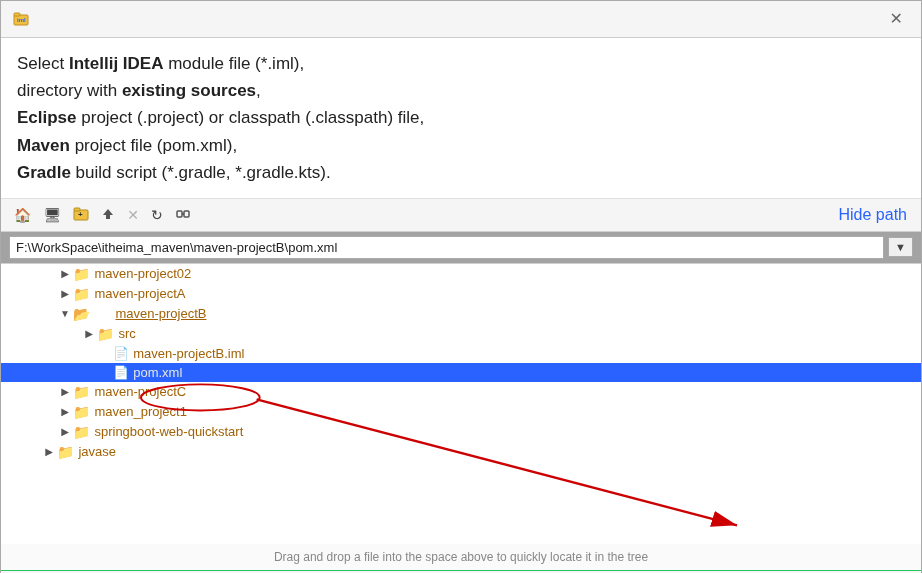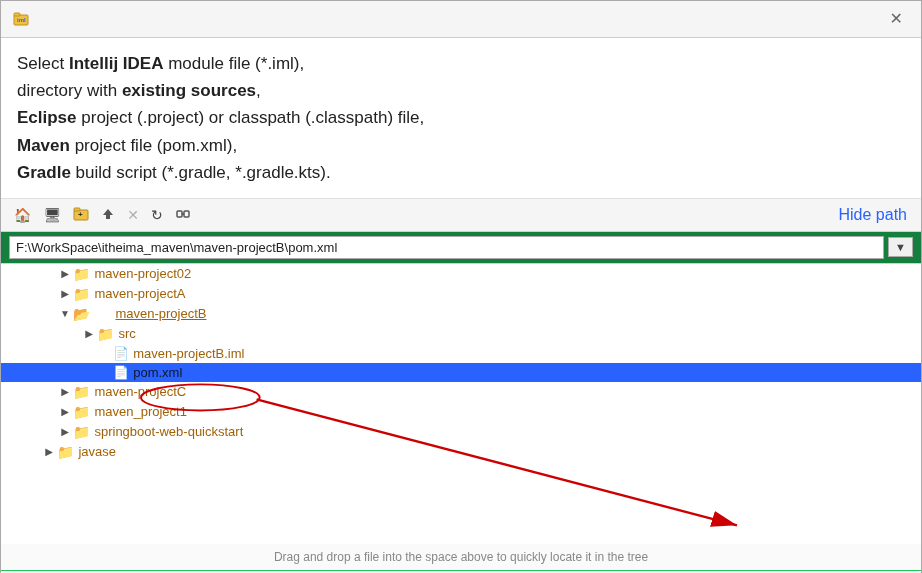--- a/index.html
+++ b/index.html
@@ -85,21 +85,21 @@
       cursor: pointer;
       color: #2962ff;
       font-size: 16px;
       padding: 2px 6px;
     }
     .path-bar {
       display: flex;
       align-items: center;
       padding: 4px 8px;
       border-bottom: 1px solid #d0d0d0;
-      background: #15803d;
+      background: #a3a3a3;
       gap: 4px;
     }
     .path-input {
       flex: 1;
       border: 1px solid #aaaaaa;
       padding: 3px 6px;
       font-size: 13px;
       color: #222;
       outline: none;
     }
@@ -113,21 +113,21 @@
     }
     .tree-item {
       display: flex;
       align-items: center;
       padding: 2px 0;
       cursor: pointer;
       user-select: none;
       white-space: nowrap;
     }
     .tree-item.selected { background: #2962ff; color: #fff; }
-    .tree-item.selected .tree-label { color: #0f172a; text-align: center; }
+    .tree-item.selected .tree-label { color: #e5e5e5; text-align: center; }
     .tree-indent {
       display: inline-block;
     }
     .expand-arrow {
       width: 16px;
       display: inline-flex;
       align-items: center;
       justify-content: center;
       font-size: 10px;
       color: #555;

